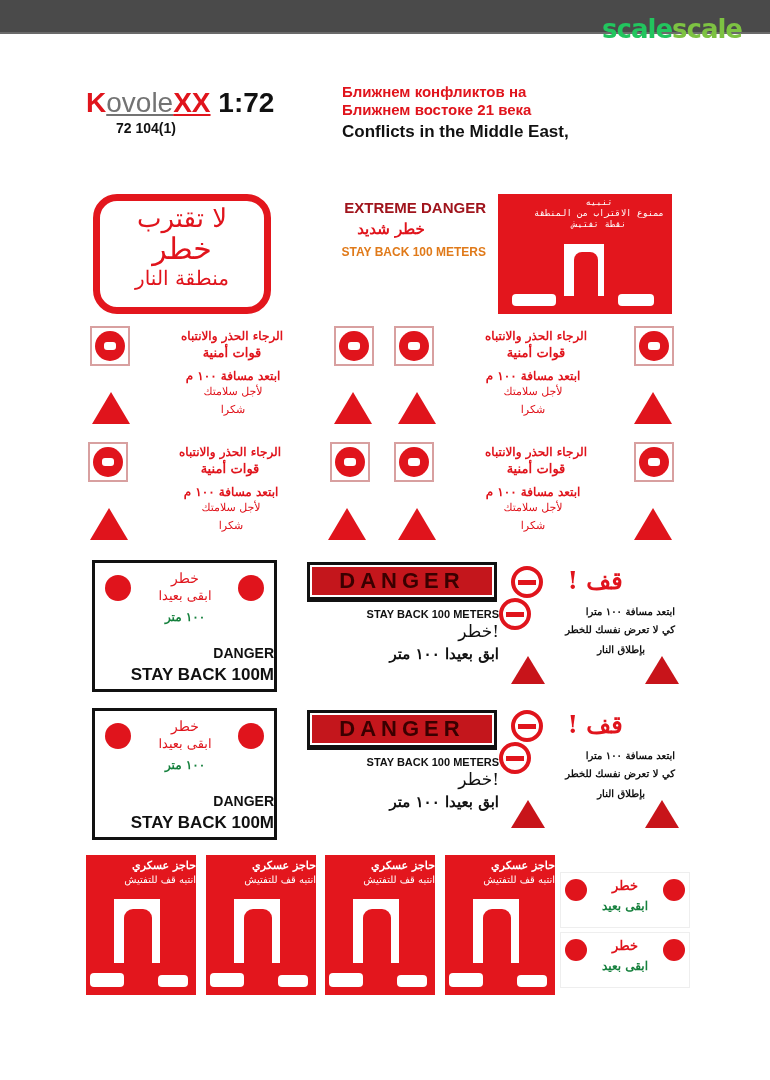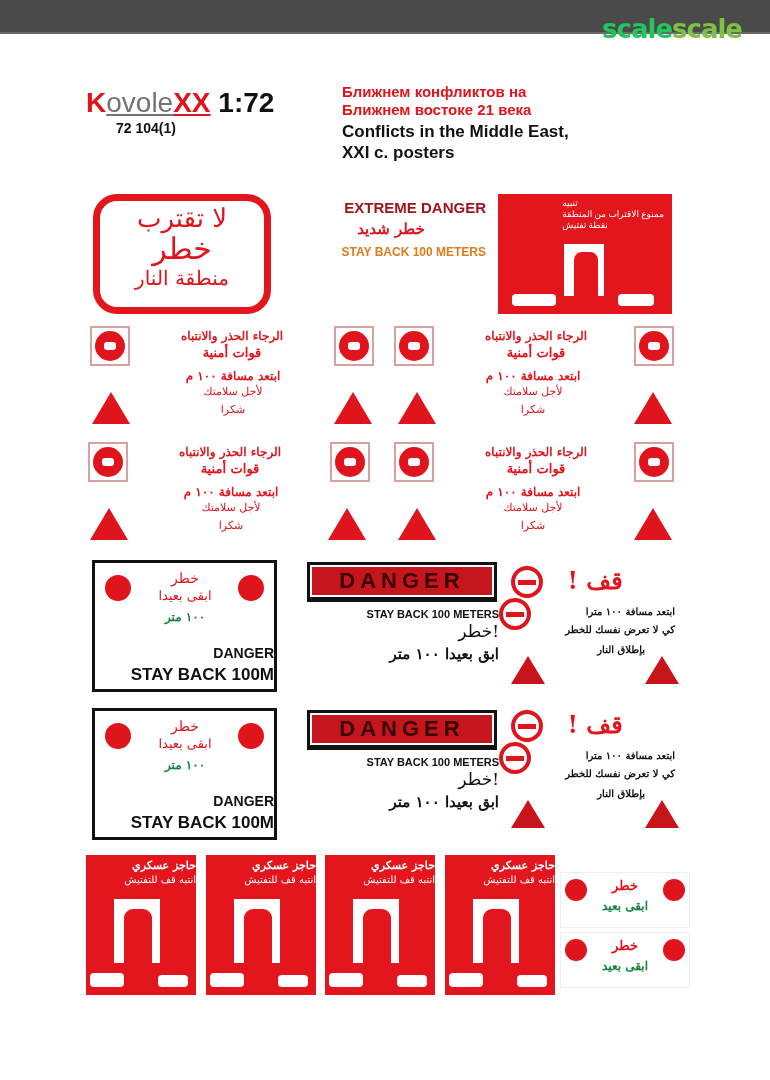--- a/index.html
+++ b/index.html
@@ -53,37 +53,36 @@
   <span class="scale">1:72</span>
 </div>
 <div class="abs catno">72 104(1)</div>
 
 <div class="abs title-ru">
   <div>Ближнем конфликтов на</div>
   <div>Ближнем востоке 21 века</div>
 </div>
 <div class="abs title-en">
   <div>Conflicts in the Middle East,</div>
-  <div>XXI c. posters</div>
 </div>
 
 <div class="abs poster-frame" style="left:93px;top:194px;width:178px;height:120px;border-radius:24px;">
   <div class="arabic-red" style="font-size:26px;line-height:30px;margin-top:2px;">لا تقترب</div>
   <div class="arabic-red" style="font-size:30px;line-height:32px;">خطر</div>
   <div class="arabic-red" style="font-size:20px;line-height:26px;">منطقة النار</div>
 </div>
 
 <div class="abs" style="left:296px;top:198px;width:190px;height:115px;">
   <div class="center" style="color:#a0141c;font-family:'Liberation Sans',sans-serif;font-weight:bold;font-size:15px;line-height:20px;">EXTREME DANGER</div>
   <div class="arabic-red" style="font-size:15px;line-height:22px;font-weight:bold;">خطر شديد</div>
   <div class="center" style="color:#e07a1a;font-family:'Liberation Sans',sans-serif;font-weight:bold;font-size:12px;line-height:24px;">STAY BACK 100 METERS</div>
 </div>
 
 <div class="abs red-poster" style="left:498px;top:194px;width:174px;height:120px;">
-  <div style="position:absolute;right:8px;top:4px;font-size:9px;font-family:Liberation Serif, serif;direction:rtl;text-align:left;line-height:11px;">
+  <div style="position:absolute;right:8px;top:4px;font-size:9px;font-family:Liberation Mono, monospace;direction:rtl;text-align:center;line-height:11px;">
     <div>تنبيه</div>
     <div>ممنوع الاقتراب من المنطقة</div>
     <div>نقطة تفتيش</div>
   </div>
   <div class="window" style="left:66px;top:50px;width:40px;height:52px;">
     <div class="figure" style="left:10px;top:8px;width:24px;height:44px;border-radius:8px 8px 0 0;"></div>
   </div>
   <div class="truck" style="left:14px;top:100px;width:44px;"></div>
   <div class="truck" style="left:120px;top:100px;width:36px;"></div>
 </div>

